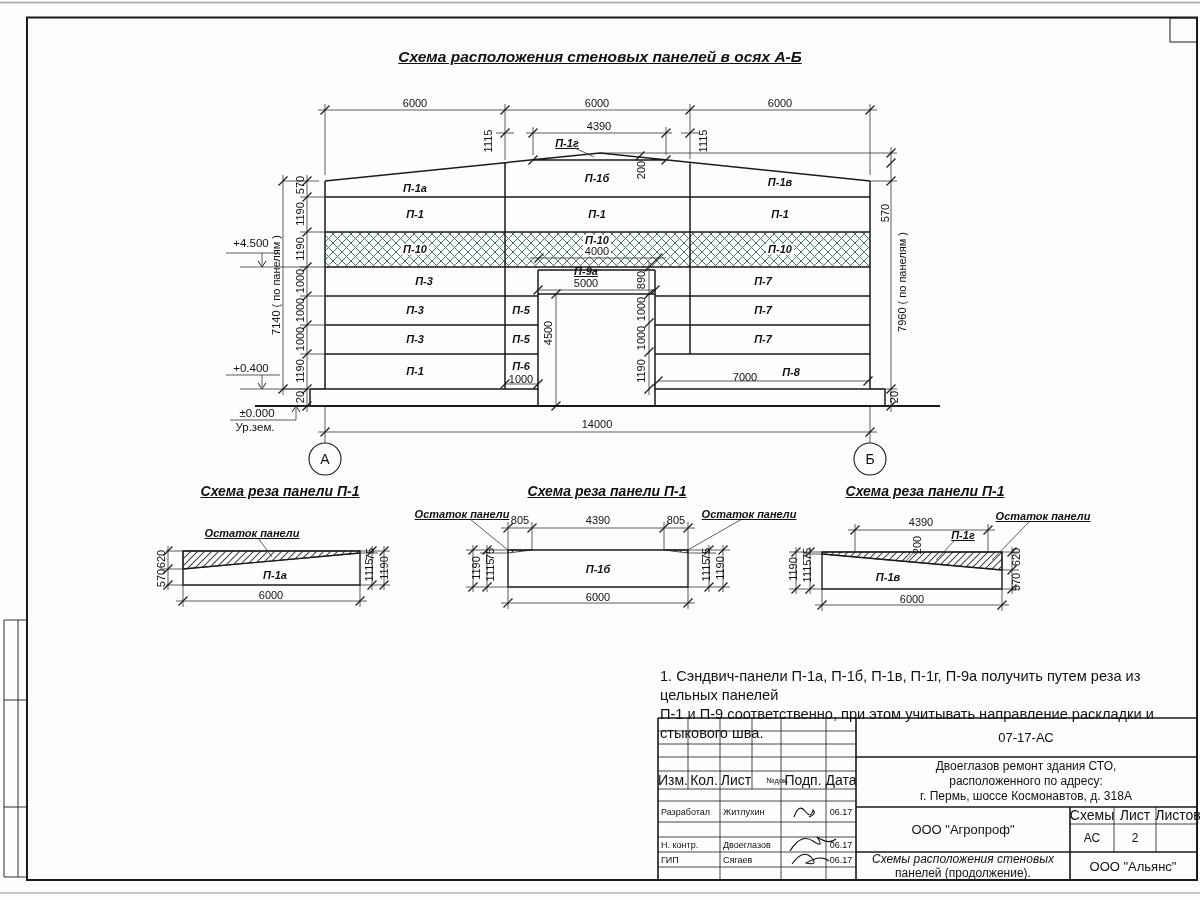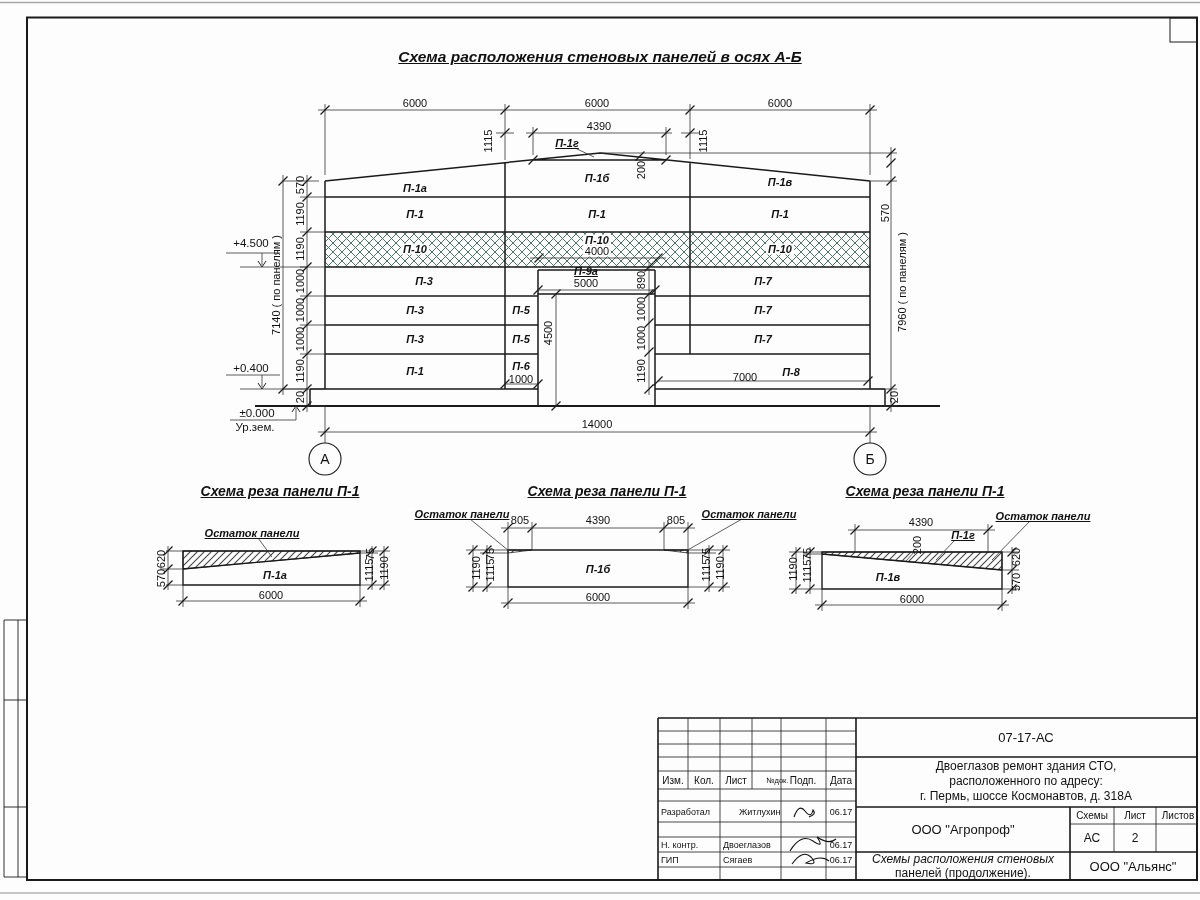--- a/index.html
+++ b/index.html
@@ -12,21 +12,21 @@
   .panel{font-size:11px;font-style:italic;font-weight:bold;}
   .onhatch{background:#fff;padding:0 2px;line-height:11px;}
   .leader{font-size:11px;font-style:italic;font-weight:bold;text-decoration:underline;}
   .title{font-size:15.5px;font-style:italic;font-weight:bold;text-decoration:underline;}
   .subtitle{font-size:14px;font-style:italic;font-weight:bold;text-decoration:underline;}
   .elev{font-size:11.5px;}
   .axis{font-size:14px;}
   .note{position:absolute;left:660px;top:667px;width:540px;font-size:14.6px;line-height:19px;}
   .tb{position:absolute;white-space:nowrap;}
   .c{transform:translate(-50%,-50%);}
-  .small{font-size:10px;}
+  .small{font-size:14px;}
   .tiny{font-size:7.5px;}
   .rolesz{font-size:9px;}
   .big{font-size:13px;}
   .mid{font-size:12px;}
 </style>
 </head>
 <body>
 
 <div id="sheet">
 
@@ -285,36 +285,40 @@
       <span class="lbl dim rot" style="left: 807px; top: 554px;">75</span>
       <span class="lbl dim rot" style="left: 807px; top: 571px;">1115</span>
       <span class="lbl dim rot" style="left: 793px; top: 569px;">1190</span>
       <span class="lbl dim rot" style="left: 1016px; top: 557px;">620</span>
       <span class="lbl dim rot" style="left: 1016px; top: 582px;">570</span>
       <span class="lbl dim" style="left: 912px; top: 599px;">6000</span>
     </div>
 
 <div class="lbl title" style="left:600px;top:57px;">Схема расположения стеновых панелей в осях А-Б</div>
 
+<div class="note">
+  <div>1. Сэндвич-панели П-1а, П-1б, П-1в, П-1г, П-9а получить путем реза из цельных панелей</div>
+  <div>П-1 и П-9 соответственно, при этом учитывать направление раскладки и стыкового шва.</div>
+</div>
 
 <div>
   <div class="tb c big" style="left:1026px;top:737px;">07-17-АС</div>
   <div class="tb c mid" style="left:1026px;top:766px;">Двоеглазов ремонт здания СТО,</div>
   <div class="tb c mid" style="left:1026px;top:781px;">расположенного по адресу:</div>
   <div class="tb c mid" style="left:1026px;top:796px;">г. Пермь, шоссе Космонавтов, д. 318А</div>
 
   <div class="tb c small" style="left:673px;top:780px;">Изм.</div>
   <div class="tb c small" style="left:704px;top:780px;">Кол.</div>
   <div class="tb c small" style="left:736px;top:780px;">Лист</div>
   <div class="tb c tiny" style="left:766px;top:780px;padding-left:23px;">№док.</div>
   <div class="tb c small" style="left:803px;top:780px;">Подп.</div>
   <div class="tb c small" style="left:841px;top:780px;">Дата</div>
 
   <div class="tb rolesz" style="left:661px;top:807px;">Разработал</div>
-  <div class="tb rolesz" style="left:723px;top:807px;margin-left:16px;">Житлухин</div>
+  <div class="tb rolesz" style="left:723px;top:807px;">Житлухин</div>
   <div class="tb c rolesz" style="left:841px;top:812px;">06.17</div>
   <div class="tb rolesz" style="left:661px;top:840px;">Н. контр.</div>
   <div class="tb rolesz" style="left:723px;top:840px;">Двоеглазов</div>
   <div class="tb c rolesz" style="left:841px;top:845px;">06.17</div>
   <div class="tb rolesz" style="left:661px;top:855px;">ГИП</div>
   <div class="tb rolesz" style="left:723px;top:855px;">Сягаев</div>
   <div class="tb c rolesz" style="left:841px;top:860px;">06.17</div>
 
   <div class="tb c big" style="left:963px;top:829px;">ООО "Агропроф"</div>
   <div class="tb c small" style="left:1092px;top:815px;">Схемы</div>

